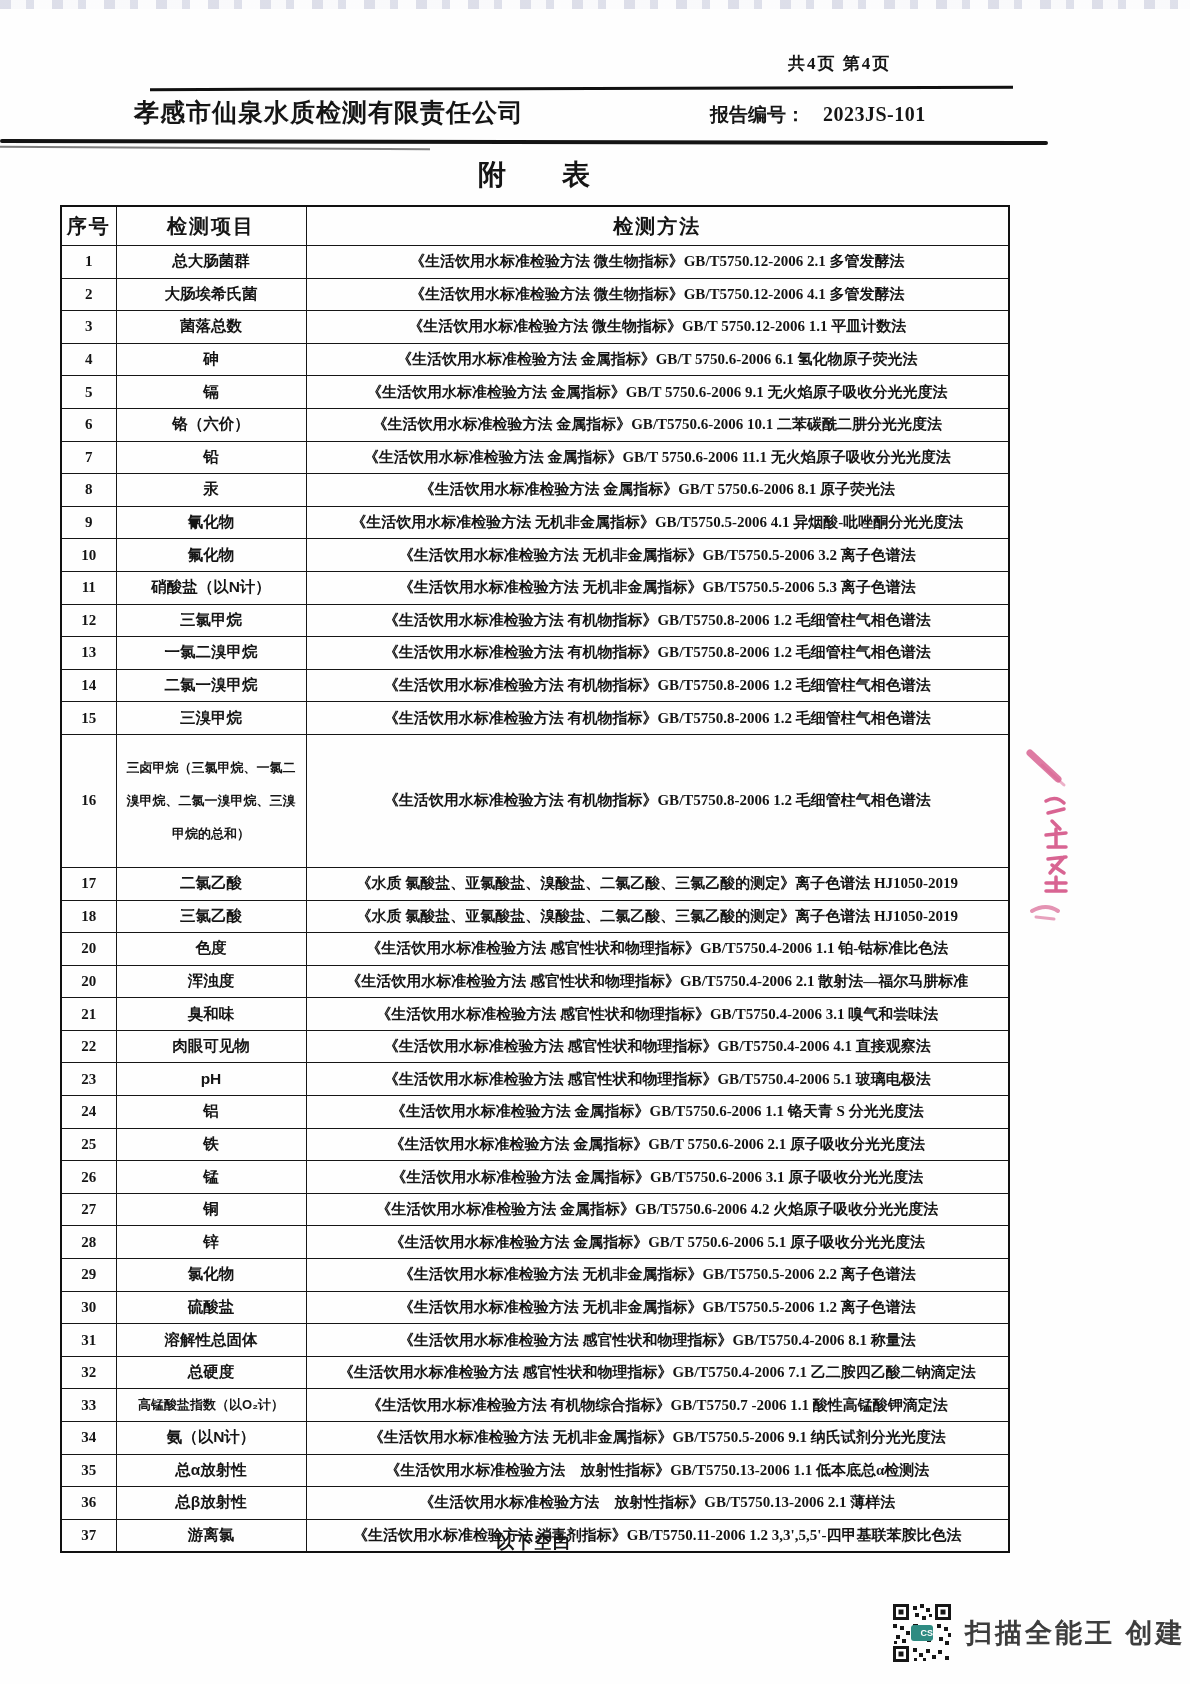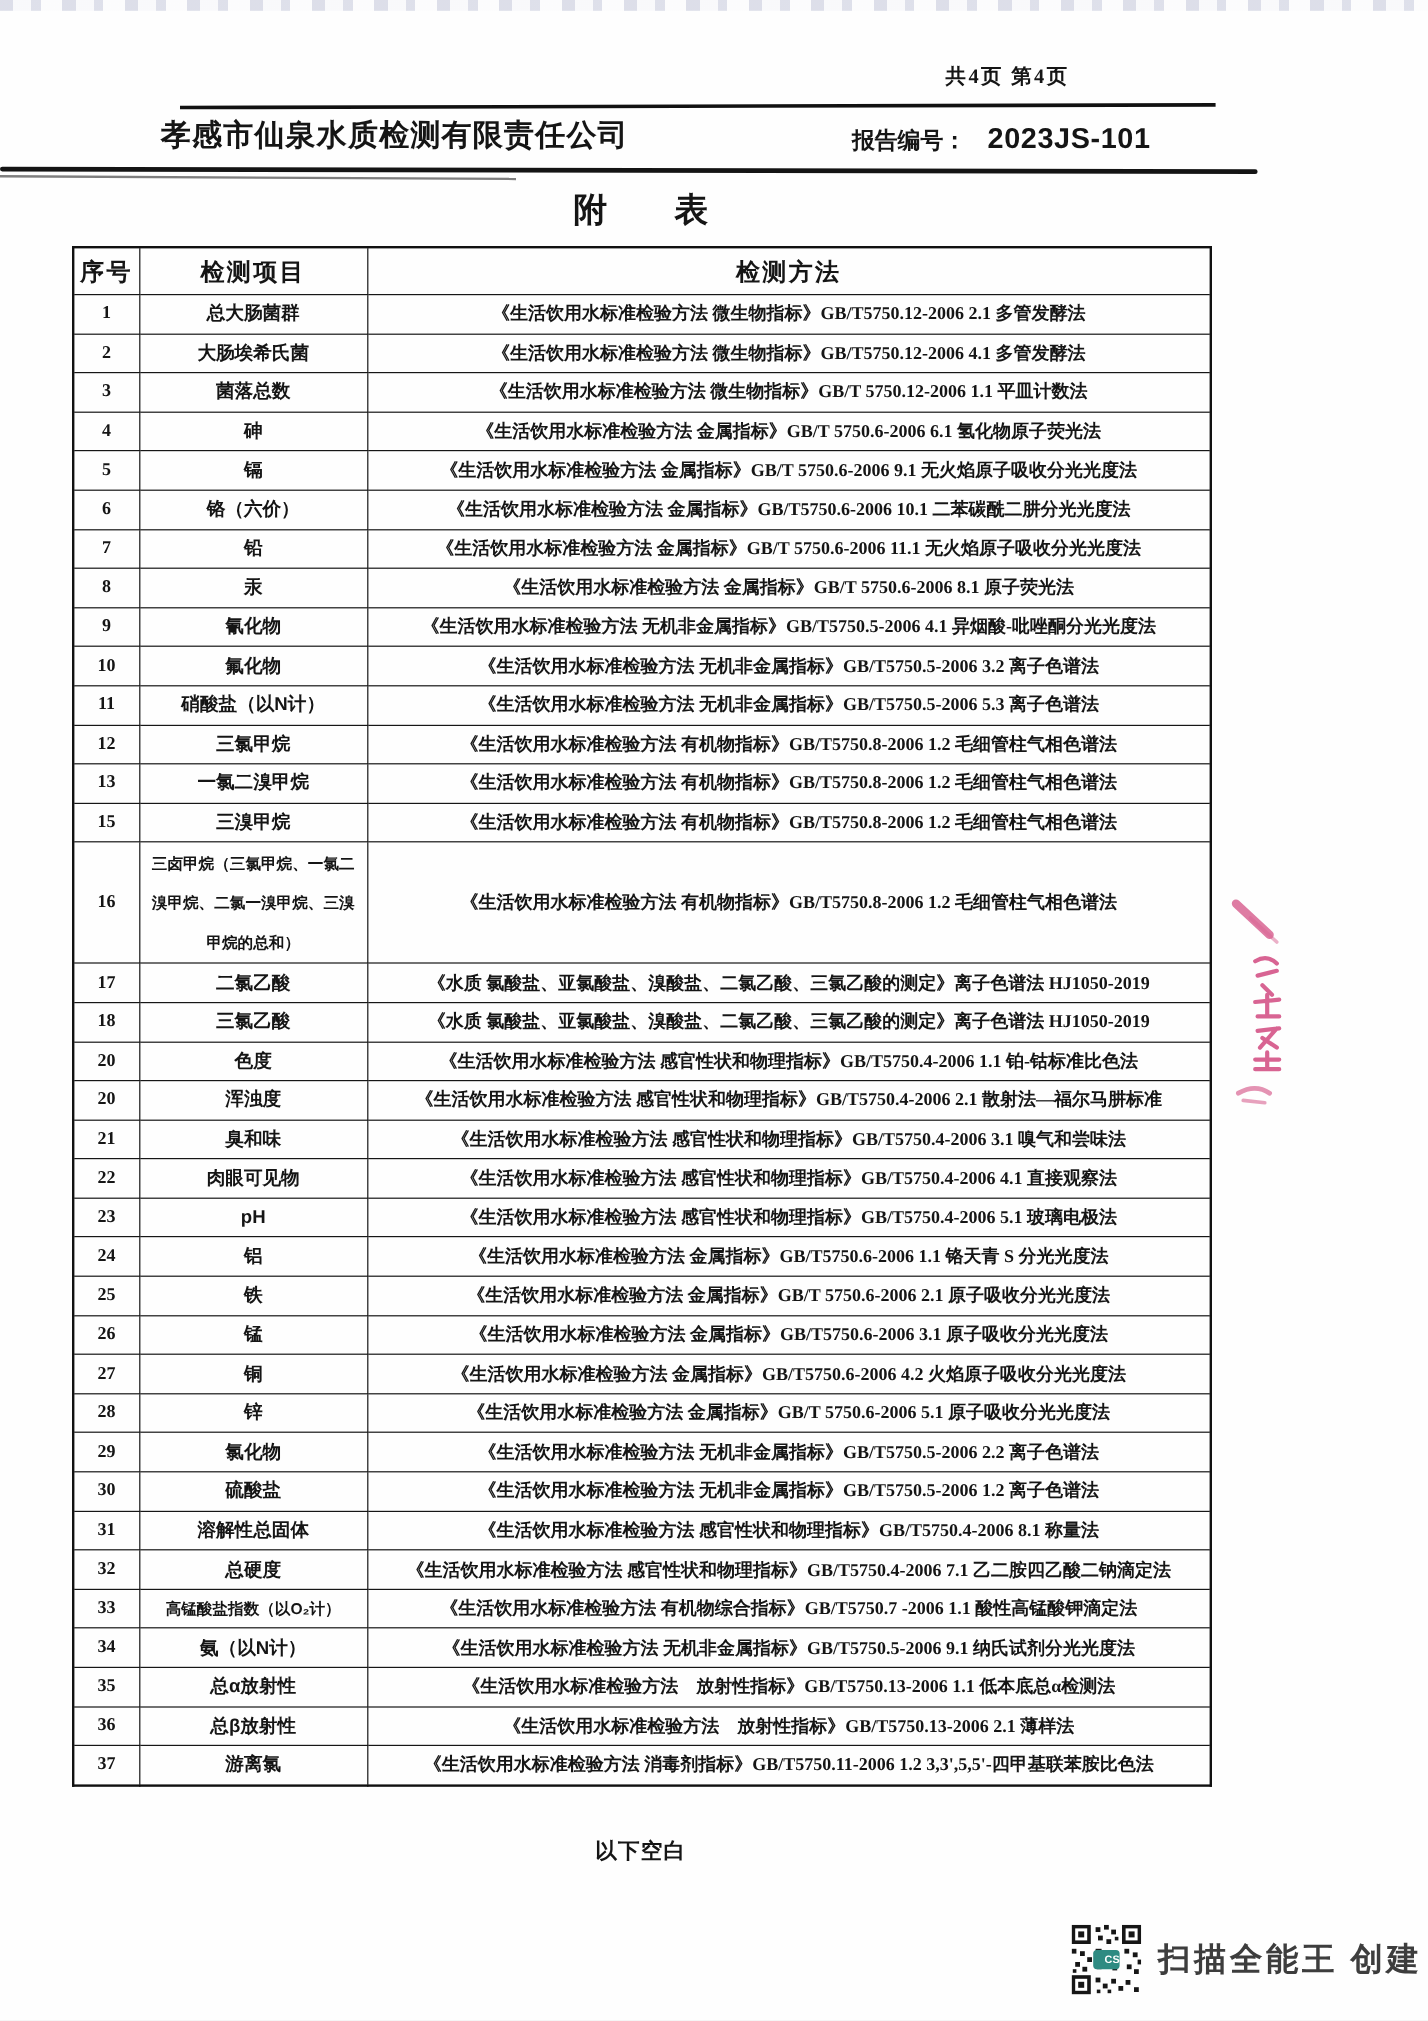--- a/index.html
+++ b/index.html
@@ -29,21 +29,21 @@
   .company-name{
     position:absolute;top:96px;left:134px;
     font-size:25px;font-weight:bold;letter-spacing:1px;
     font-family:"Liberation Sans","DejaVu Sans",sans-serif;
   }
   .report-no{
     position:absolute;top:102px;left:710px;
     font-size:19px;font-weight:bold;
     font-family:"Liberation Sans","DejaVu Sans",sans-serif;
   }
-  .report-no .num{font-family:Liberation Sans, sans-serif;font-size:24px;margin-left:18px;letter-spacing:.5px;}
+  .report-no .num{font-family:Liberation Serif, serif;font-size:20px;margin-left:18px;letter-spacing:.5px;}
   .rule-2{position:absolute;top:140px;left:0;width:1048px;height:3.5px;background:#141414;border-radius:2px;transform:rotate(.12deg);}
   .rule-2b{position:absolute;top:147px;left:0;width:430px;height:2px;background:rgba(20,20,20,.55);transform:rotate(.3deg);}
   .page-title{
     position:absolute;top:156px;left:60px;width:948px;
     text-align:center;font-size:28px;font-weight:bold;
     font-family:"Liberation Sans","DejaVu Sans",sans-serif;
   }
   table.appendix{
     position:absolute;top:205px;left:60px;
     width:948px;border-collapse:collapse;table-layout:fixed;
@@ -61,21 +61,21 @@
   tr.hdr th{
     height:38px;font-size:20px;font-weight:bold;
     font-family:"Liberation Sans","DejaVu Sans",sans-serif;letter-spacing:2px;
   }
   tbody td{height:31.6px;font-weight:bold;}
   td.col-no{font-size:15px;font-family:"Liberation Serif","DejaVu Serif",serif;}
   td.col-item{font-size:15.5px;font-family:"Liberation Sans","DejaVu Sans",sans-serif;white-space:nowrap;}
   td.col-item.small-item{font-size:13px;}
   td.col-method{font-size:15px;white-space:nowrap;font-family:"Liberation Serif","DejaVu Serif",serif;}
   tr.row-tall td{height:100px;}
-  tr.row-tall td.col-item{white-space:normal;line-height:2.55;font-size:13px;padding:0 8px;}
+  tr.row-tall td.col-item{white-space:normal;line-height:2.55;font-size:13px;padding:16px 8px;}
   .footer-note{
     position:absolute;top:1530px;left:60px;width:948px;
     text-align:center;font-size:18px;font-weight:bold;letter-spacing:1px;
     font-family:"Liberation Sans","DejaVu Sans",sans-serif;
   }
   .stamp{
     position:absolute;top:735px;left:1012px;width:178px;height:190px;
     pointer-events:none;overflow:hidden;
   }
   .scanner-credit{
@@ -185,20 +185,25 @@
           <td class="col-method">《生活饮用水标准检验方法 无机非金属指标》GB/T5750.5-2006 5.3 离子色谱法</td>
         </tr>
         <tr>
           <td class="col-no">12</td>
           <td class="col-item">三氯甲烷</td>
           <td class="col-method">《生活饮用水标准检验方法 有机物指标》GB/T5750.8-2006 1.2 毛细管柱气相色谱法</td>
         </tr>
         <tr>
           <td class="col-no">13</td>
           <td class="col-item">一氯二溴甲烷</td>
+          <td class="col-method">《生活饮用水标准检验方法 有机物指标》GB/T5750.8-2006 1.2 毛细管柱气相色谱法</td>
+        </tr>
+        <tr>
+          <td class="col-no">14</td>
+          <td class="col-item">二氯一溴甲烷</td>
           <td class="col-method">《生活饮用水标准检验方法 有机物指标》GB/T5750.8-2006 1.2 毛细管柱气相色谱法</td>
         </tr>
         <tr>
           <td class="col-no">15</td>
           <td class="col-item">三溴甲烷</td>
           <td class="col-method">《生活饮用水标准检验方法 有机物指标》GB/T5750.8-2006 1.2 毛细管柱气相色谱法</td>
         </tr>
         <tr class="row-tall">
           <td class="col-no">16</td>
           <td class="col-item small-item">三卤甲烷（三氯甲烷、一氯二溴甲烷、二氯一溴甲烷、三溴甲烷的总和）</td>

